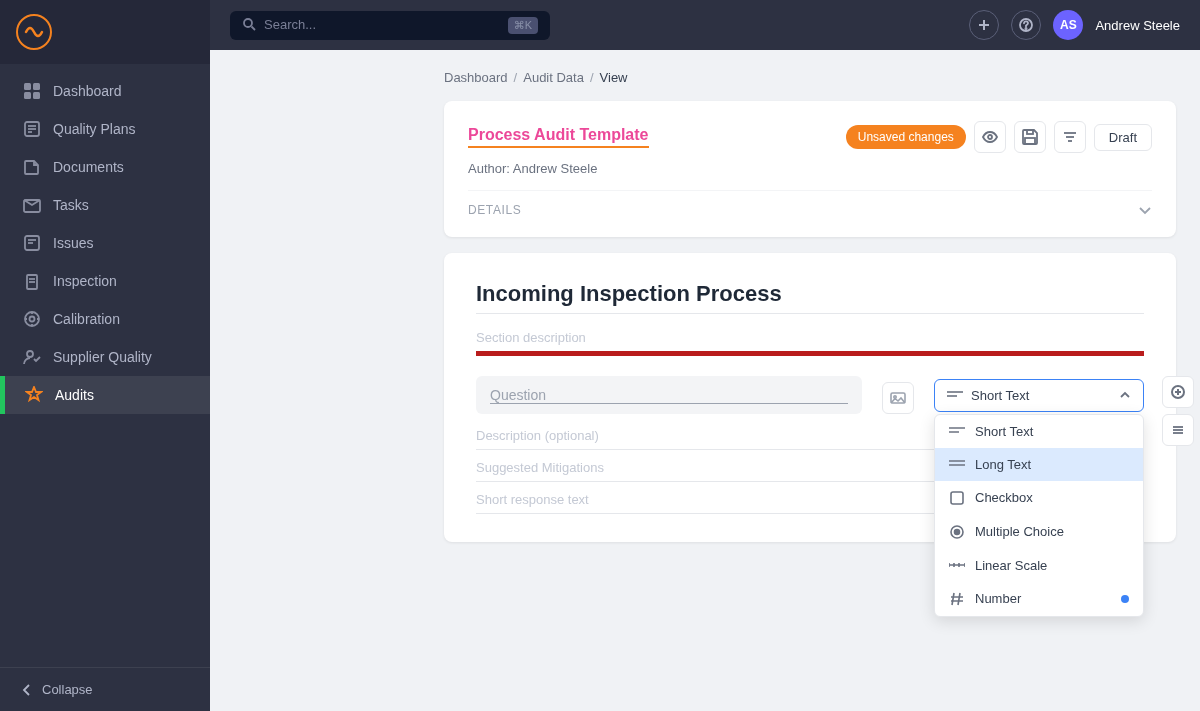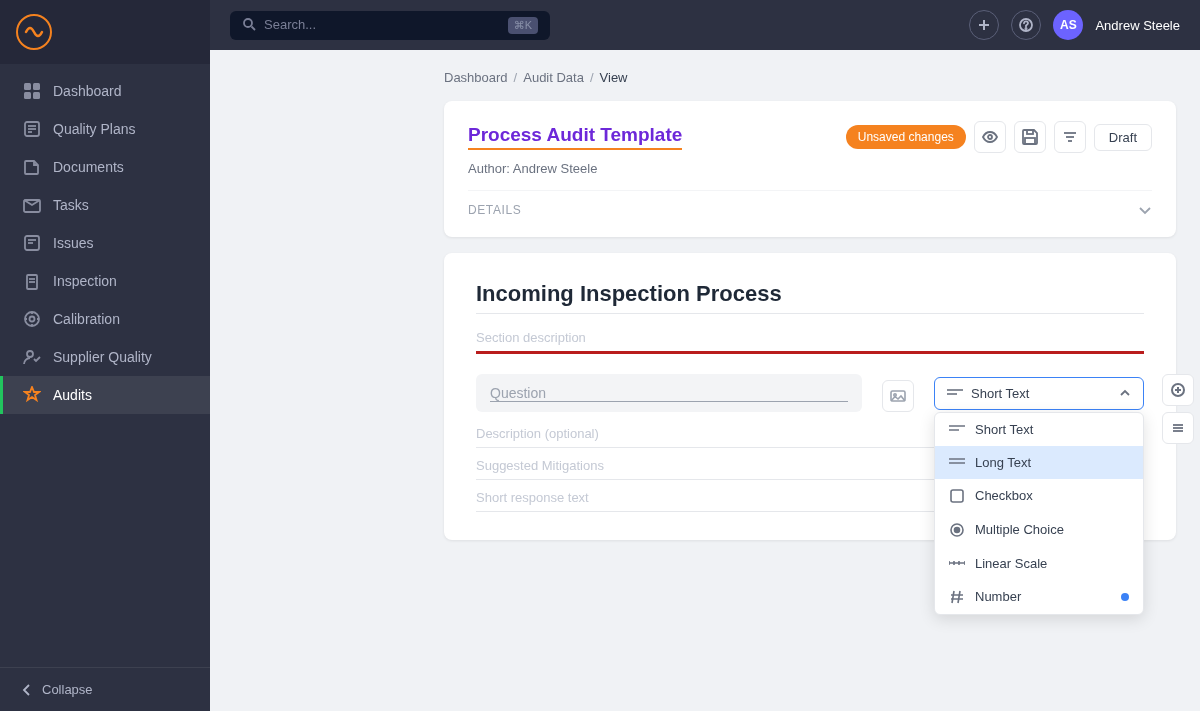--- a/index.html
+++ b/index.html
@@ -36,21 +36,21 @@
       padding: 10px 20px;
       cursor: pointer;
       color: #b0b5c8;
       font-size: 14px;
       border-left: 3px solid transparent;
       transition: background 0.15s;
     }
     .nav-item.active {
       color: #fff;
       background: rgba(255,255,255,0.08);
-      border-left: 3px solid #22c55e;
+      border-left: 5px solid #22c55e;
     }
     .nav-item .nav-icon {
       width: 18px;
       height: 18px;
       opacity: 0.7;
       flex-shrink: 0;
     }
     .nav-item.active .nav-icon { opacity: 1; }
     .nav-item.active .nav-label { color: #fff; }
     .sidebar-footer {
@@ -168,23 +168,23 @@
       margin-bottom: 16px;
       box-shadow: 0 1px 3px rgba(0,0,0,0.08);
     }
     .template-header {
       display: flex;
       align-items: center;
       justify-content: space-between;
       margin-bottom: 8px;
     }
     .template-title {
-      font-size: 19px;
+      font-size: 16px;
       font-weight: 600;
-      color: #6d28d9;
+      color: #ec4899;
       border-bottom: 2px solid #f5821f;
       padding-bottom: 2px;
     }
     .template-actions {
       display: flex;
       align-items: center;
       gap: 8px;
     }
     .unsaved-badge {
       background: #f5821f;
@@ -249,21 +249,21 @@
       width: 100%;
       outline: none;
       padding-bottom: 6px;
       margin-bottom: 14px;
       background: transparent;
     }
     .section-desc-input {
       font-size: 13px;
       color: #9ca3af;
       border: none;
-      border-bottom: 3px solid #b91c1c;
+      border-bottom: 5px solid #b91c1c;
       width: 100%;
       outline: none;
       padding-bottom: 6px;
       background: transparent;
     }
     .section-desc-input::placeholder { color: #c4c9d4; }
 
     
     .question-block {
       margin-top: 20px;

